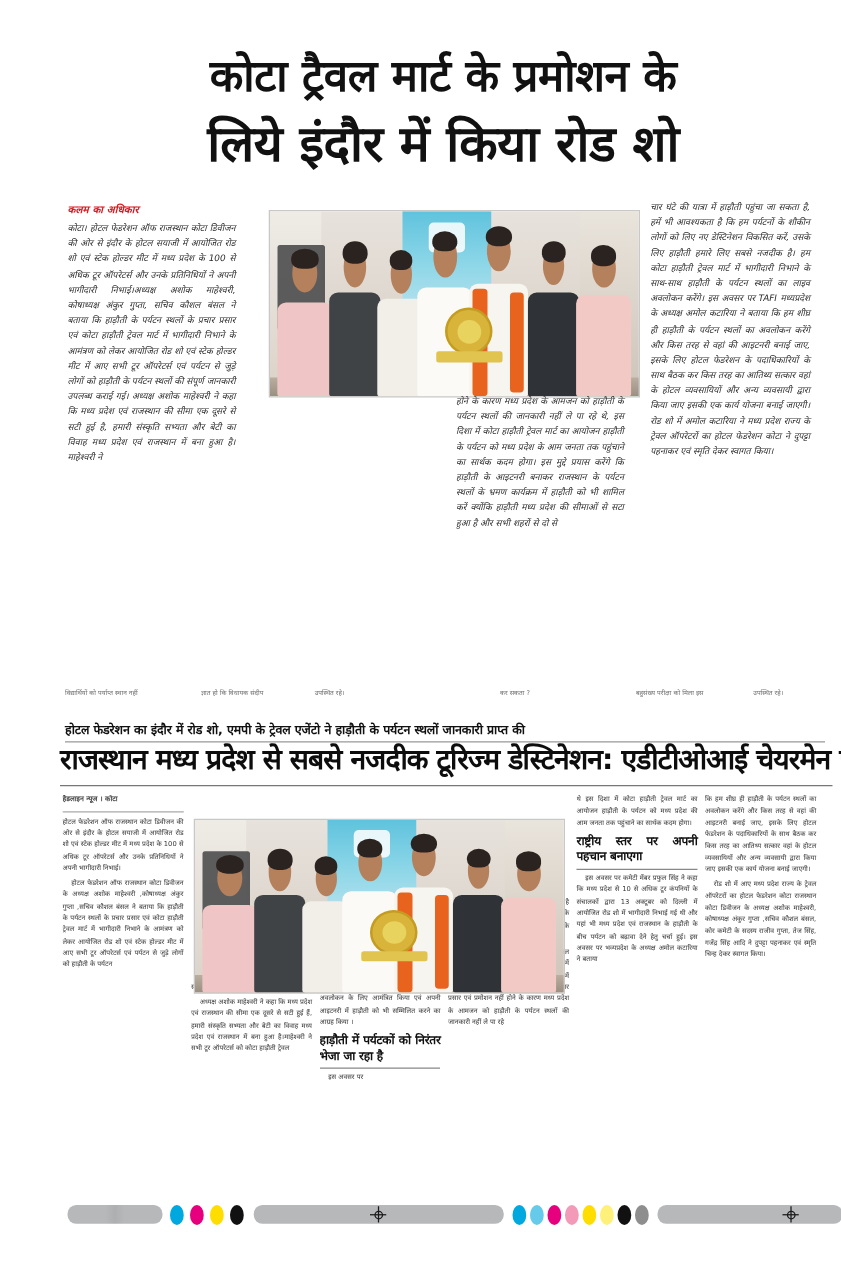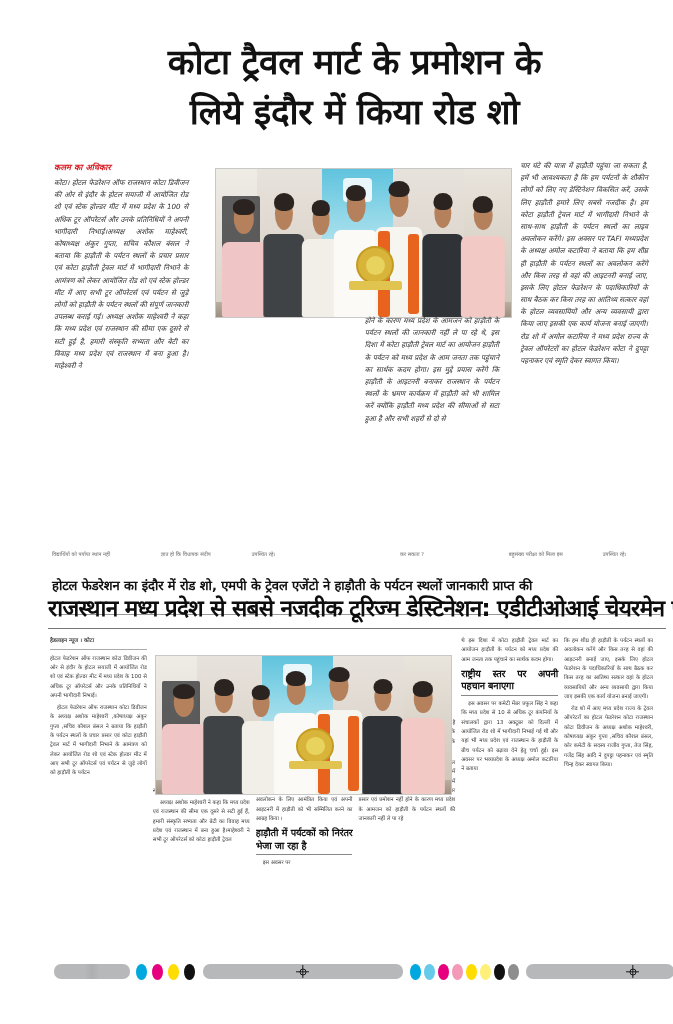--- a/index.html
+++ b/index.html
@@ -34,21 +34,21 @@
     text-align: center;
     font-weight: 700;
     font-size: 35px;
     line-height: 1.42;
     letter-spacing: -0.3px;
     color: #111111;
     padding: 38px 40px 8px 40px;
     font-family: "DejaVu Sans", sans-serif;
   }
   .headline-line { display: block; white-space: nowrap; }
-  .headline-line.l2 { font-size: 35px; }
+  .headline-line.l2 { font-size: 40px; }
 
   .top-body {
     position: absolute;
     top: 160px; left: 0;
     width: 673px;
     height: 385px;
     display: flex;
     gap: 14px;
     padding: 0 36px;
     font-style: italic;
@@ -126,26 +126,26 @@
     left: 0; top: 576px;
     width: 673px;
     height: 370px;
     background: #ffffff;
   }
 
   .kicker-bar {
     position: absolute;
     left: 34px; top: 0;
     width: 608px;
-    font-size: 13px;
+    font-size: 10px;
     font-weight: 700;
     color: #111;
     letter-spacing: -0.1px;
     white-space: nowrap;
-    padding-bottom: 20px;
+    padding-bottom: 3px;
     border-bottom: 1.1px solid #999;
   }
 
   .headline-sub {
     position: absolute;
     left: 30px; top: 18px;
     width: 618px;
     font-size: 22.6px;
     font-weight: 700;
     color: #0d0d0d;

